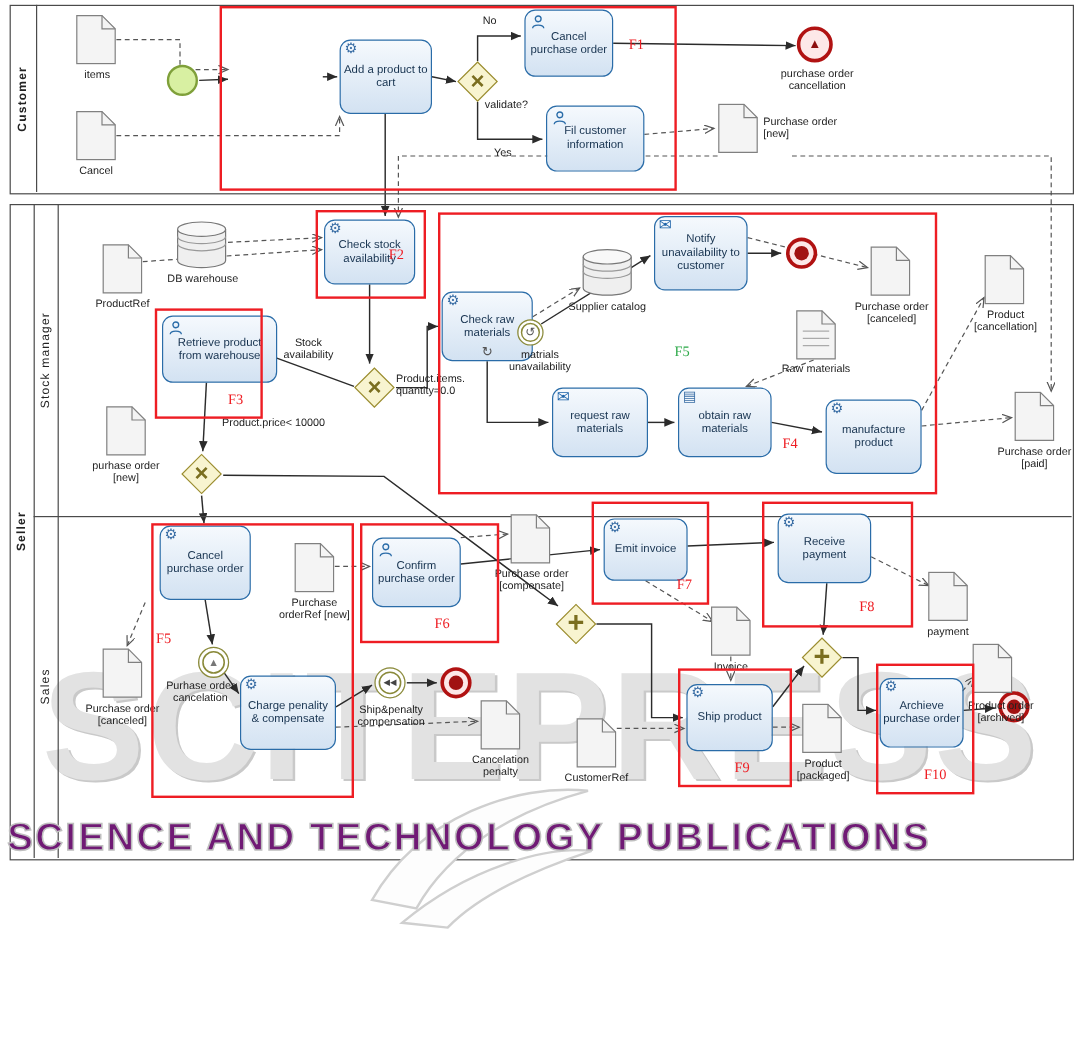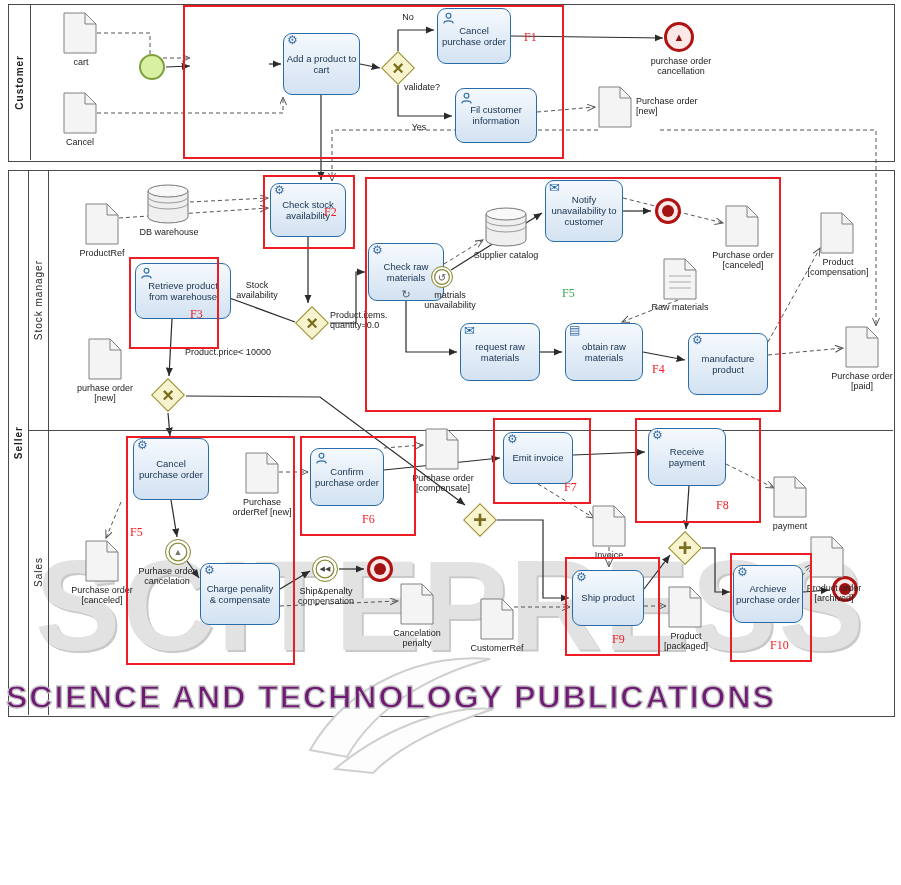--- a/index.html
+++ b/index.html
@@ -173,21 +173,21 @@
     <span>▲</span>
   </div>
   <div class="nlabel" style="left:644px;top:56px;width:74px">purchase order cancellation</div>
 
   <div class="dobj" style="left:63px;top:12px">
     <svg width="34" height="42">
         <path d="M1,1 h21 l11,11 v29 h-32 z" fill="#f4f4f4" stroke="#808080"></path>
         <path d="M22,1 v11 h11" fill="none" stroke="#808080"></path>
       </svg>
   </div>
-  <div class="nlabel" style="left:55px;top:57px;width:52px">cart</div>
+  <div class="nlabel" style="left:55px;top:57px;width:52px">items</div>
 
   <div class="dobj" style="left:63px;top:92px">
     <svg width="34" height="42">
         <path d="M1,1 h21 l11,11 v29 h-32 z" fill="#f4f4f4" stroke="#808080"></path>
         <path d="M22,1 v11 h11" fill="none" stroke="#808080"></path>
       </svg>
   </div>
   <div class="nlabel" style="left:48px;top:137px;width:64px">Cancel</div>
 
   <div class="dobj" style="left:598px;top:86px">
@@ -285,21 +285,21 @@
       </svg>
   </div>
   <div class="nlabel" style="left:710px;top:250px;width:66px">Purchase order [canceled]</div>
 
   <div class="dobj" style="left:820px;top:212px">
     <svg width="34" height="42">
         <path d="M1,1 h21 l11,11 v29 h-32 z" fill="#f4f4f4" stroke="#808080"></path>
         <path d="M22,1 v11 h11" fill="none" stroke="#808080"></path>
       </svg>
   </div>
-  <div class="nlabel" style="left:798px;top:257px;width:80px">Product [compensation]</div>
+  <div class="nlabel" style="left:798px;top:257px;width:80px">Product [cancellation]</div>
 
   <div class="task" style="left:460px;top:323px;width:80px;height:58px">
     <span class="gicon" style="font-size:13px;color:#1d63a8">✉</span>
     <span>request raw materials</span>
   </div>
 
   <div class="task" style="left:565px;top:323px;width:78px;height:58px">
     <span class="gicon">▤</span>
     <span>obtain raw materials</span>
   </div>
@@ -466,21 +466,21 @@
   </div>
   <div class="nlabel" style="left:758px;top:521px;width:64px">payment</div>
 
   <div class="frame" style="left:183px;top:5px;width:377px;height:150px"></div>
   <div class="flabel" style="left:524px;top:30px">F1</div>
 
   <div class="frame" style="left:263px;top:175px;width:88px;height:70px"></div>
   <div class="flabel" style="left:324px;top:205px">F2</div>
 
   <div class="frame" style="left:129px;top:257px;width:86px;height:88px"></div>
-  <div class="flabel" style="left:190px;top:307px">F3</div>
+  <div class="flabel" style="left:190px;top:326px">F3</div>
 
   <div class="frame" style="left:365px;top:177px;width:412px;height:231px"></div>
   <div class="flabel" style="left:652px;top:362px">F4</div>
 
   <div class="frame" style="left:126px;top:436px;width:165px;height:225px"></div>
   <div class="flabel" style="left:130px;top:525px">F5</div>
 
   <div class="frame" style="left:300px;top:436px;width:112px;height:96px"></div>
   <div class="flabel" style="left:362px;top:512px">F6</div>
 

